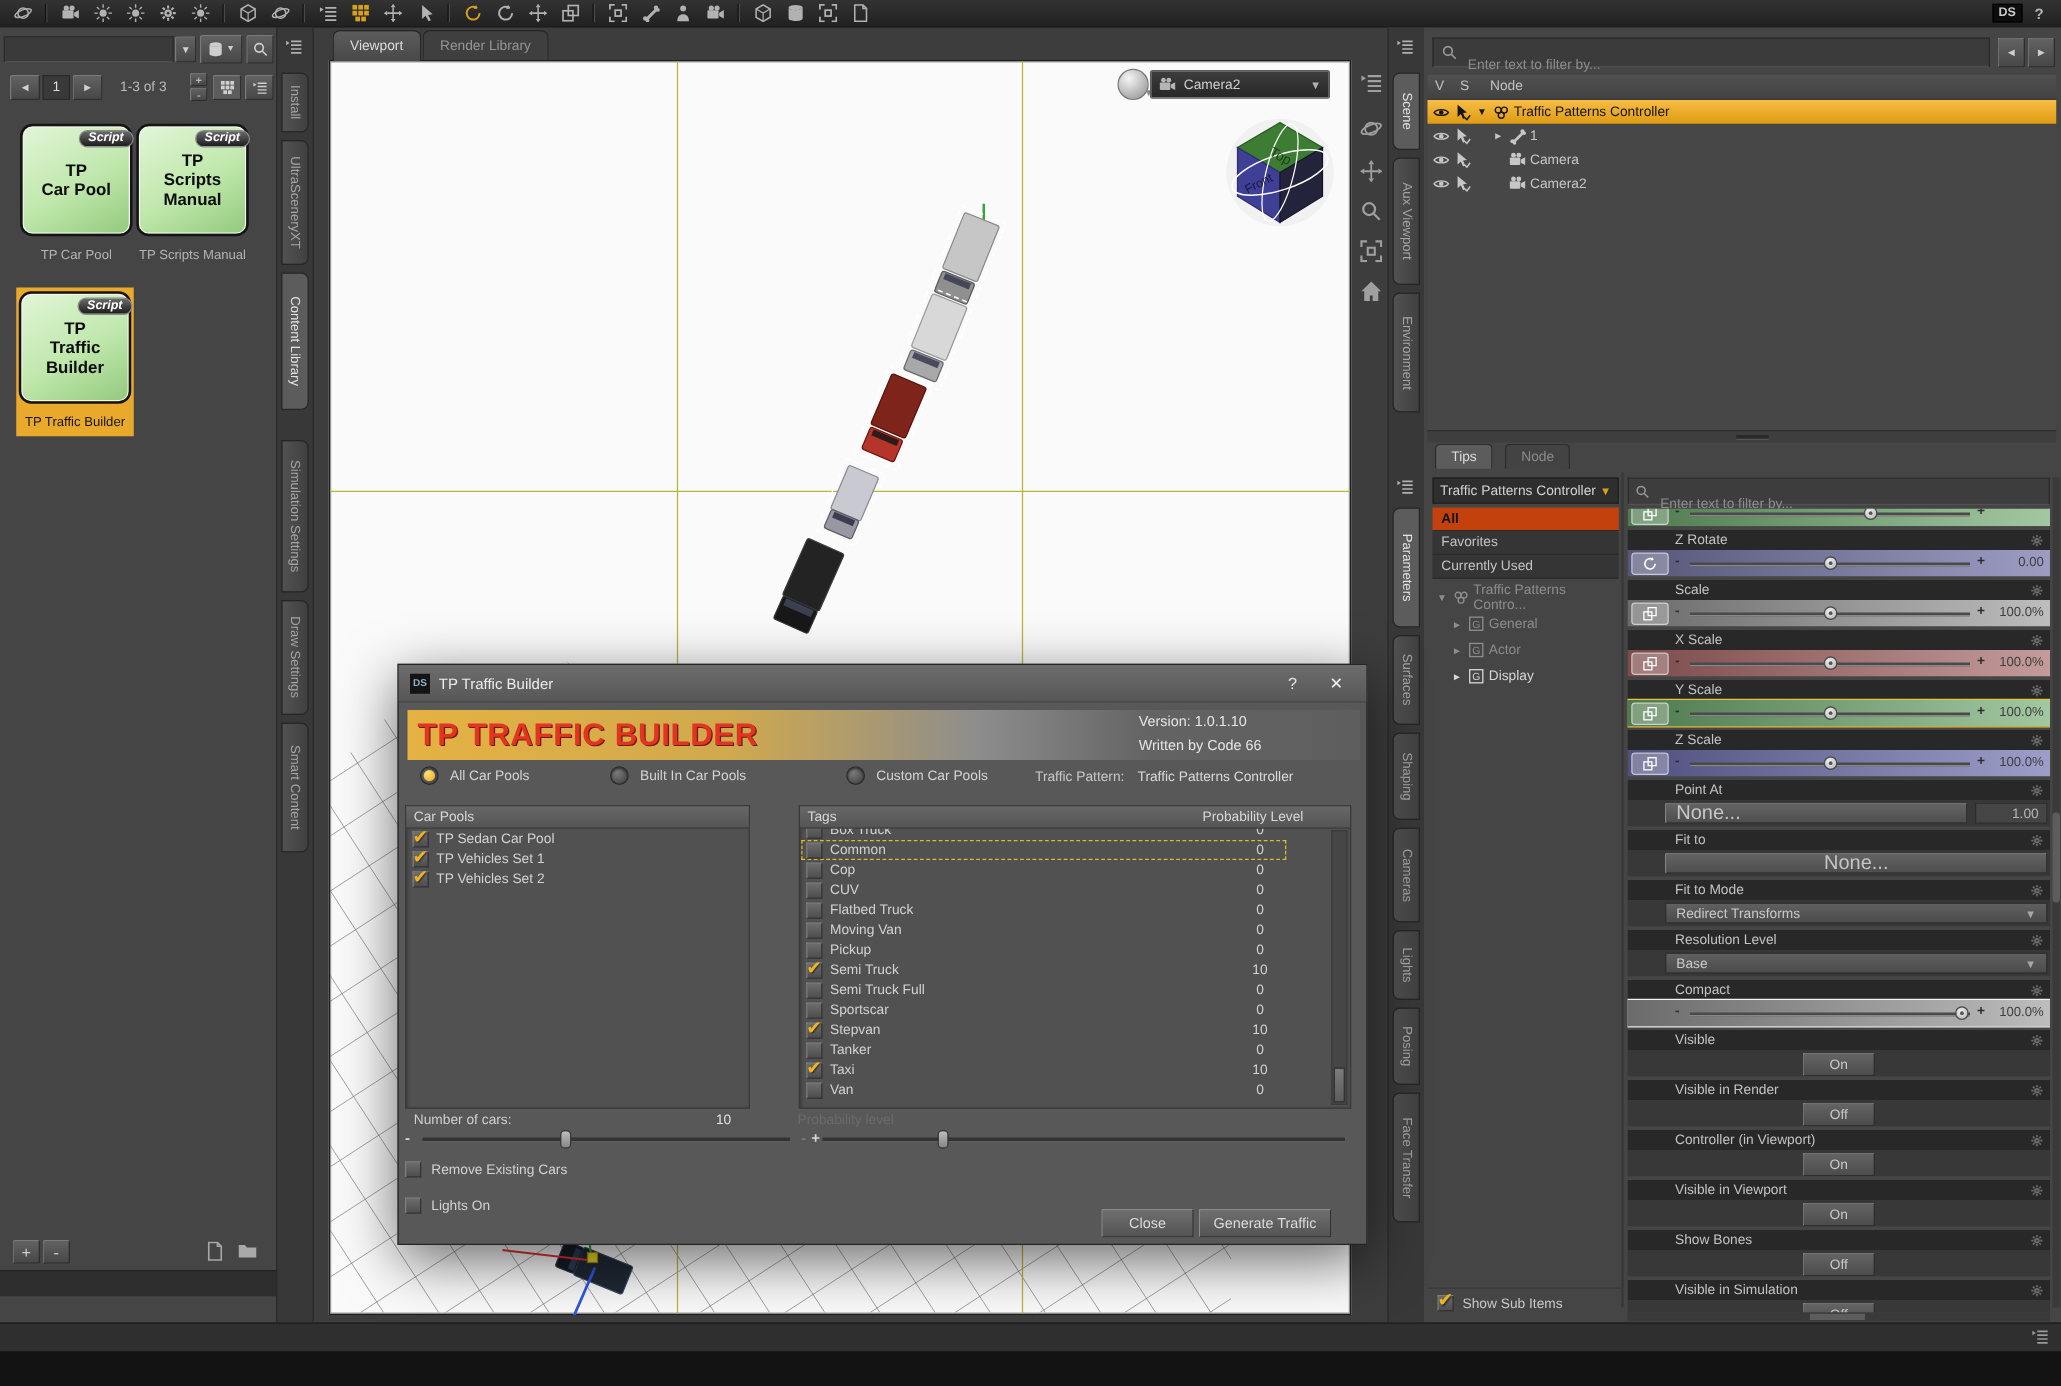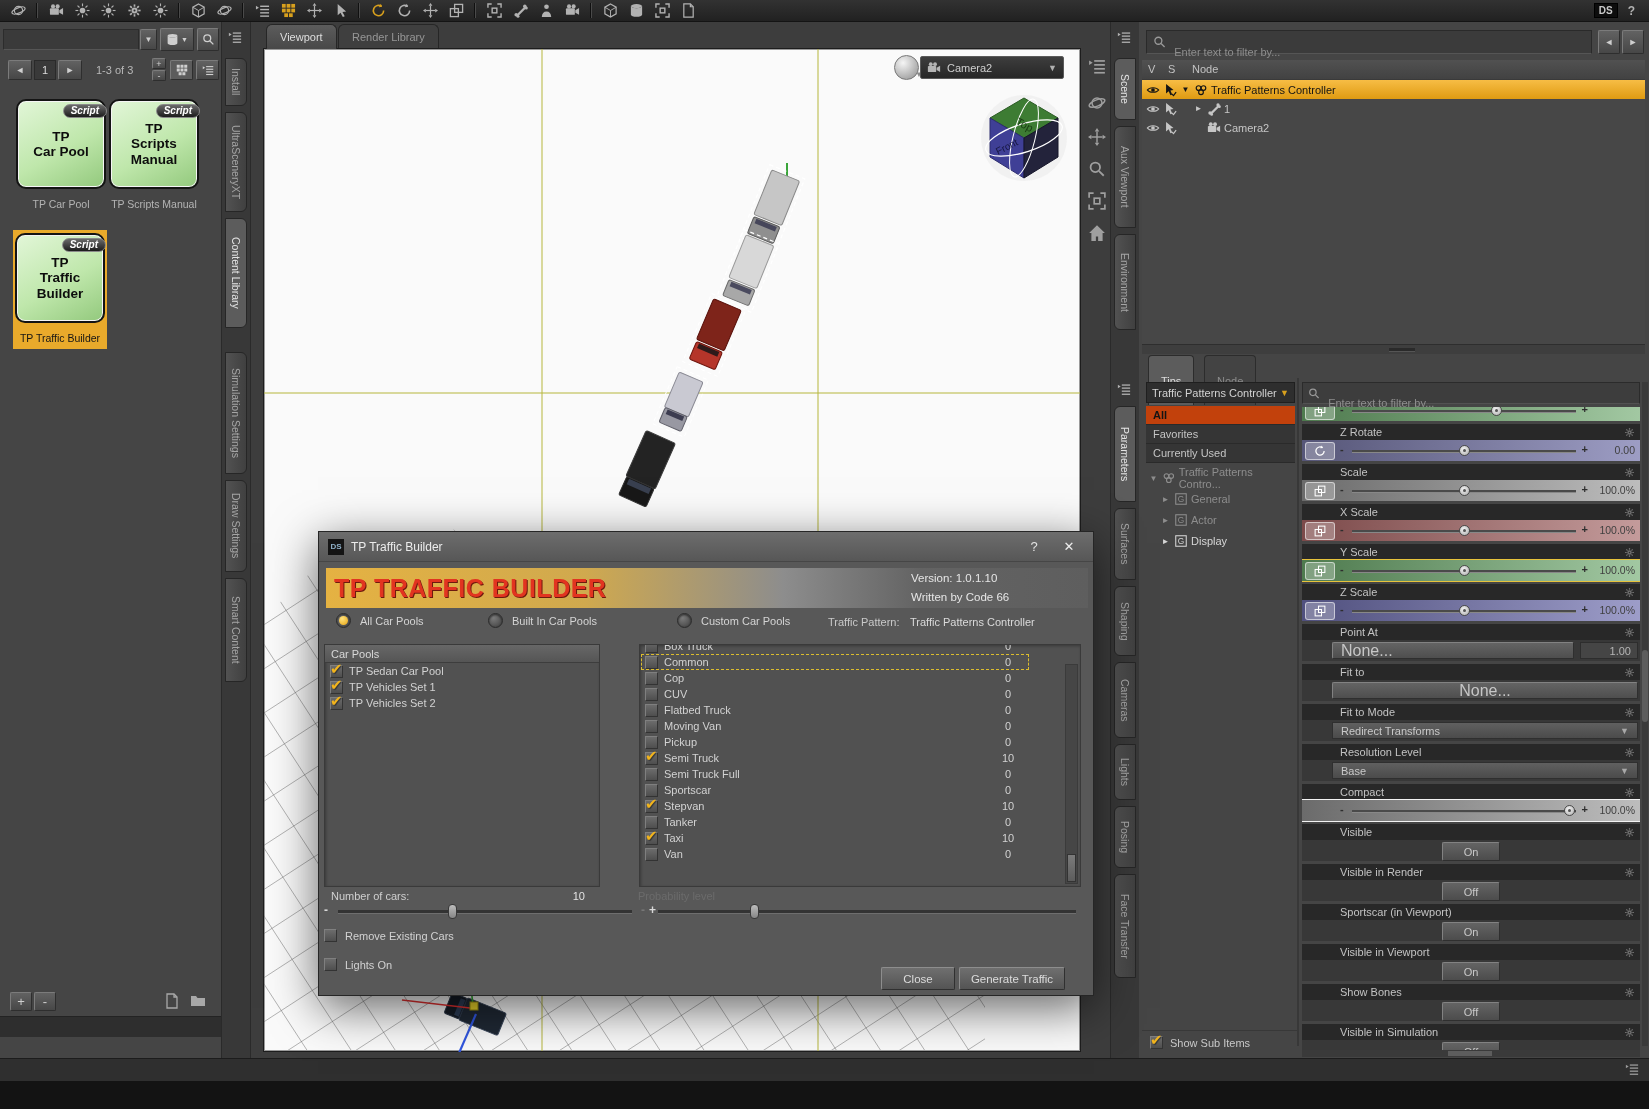--- a/index.html
+++ b/index.html
@@ -81,21 +81,21 @@
   #sc-head{position:absolute;left:1142px;top:60px;width:503px;height:19px;
            background:linear-gradient(#515151,#424242);border-bottom:1px solid #333;color:#c2c2c2;}
   #sc-head span{position:absolute;top:3px;}
   #sc-bg{position:absolute;left:1142px;top:79px;width:503px;height:264px;background:#474747;border-top:1px solid #3a3a3a;}
   .scene-row{height:19px;display:flex;align-items:center;gap:3px;padding-left:4px;color:#c6c6c6;}
   .scene-row.sel{background:linear-gradient(#f7bd45,#df9b12);color:#141414;}
   .scene-row svg{width:14px;height:14px;flex:0 0 auto;}
   .exp{width:11px;font-size:8px;text-align:center;flex:0 0 auto;}
   #rp-split{position:absolute;left:1142px;top:344px;width:503px;height:9px;background:#3e3e3e;border-top:1px solid #2e2e2e;}
   #rp-grip{position:absolute;left:247px;top:3px;width:26px;height:3px;background:#2a2a2a;border-bottom:1px solid #555;}
-  .ttab{position:absolute;top:355px;height:19px;padding:15px 12px;display:flex;align-items:center;
+  .ttab{position:absolute;top:355px;height:19px;padding:0 12px;display:flex;align-items:center;
         border:1px solid #2c2c2c;border-bottom:none;border-radius:4px 4px 0 0;font-size:11px;}
   .ttab.active{background:#5c5c5c;color:#dcdcdc;}
   .ttab.inactive{background:#434343;color:#8b8b8b;}
 
   
   #pp-dd{position:absolute;left:1146px;top:382px;width:149px;height:21px;background:#2e2e2e;border:1px solid #1f1f1f;
          display:flex;align-items:center;padding:0 5px;box-sizing:border-box;color:#d2d2d2;}
   .pgrp{position:absolute;left:1146px;width:149px;height:19px;display:flex;align-items:center;padding-left:7px;
         box-sizing:border-box;background:#353535;border-bottom:1px solid #2a2a2a;color:#c4c4c4;}
   .pgrp.sel{background:#c2410c;color:#141414;font-weight:bold;}
@@ -881,20 +881,34 @@
             <use href="#sym-eye"></use>
           </svg>
           <svg class="ic" style="width: 14px; height: 14px;">
             <use href="#sym-cursor"></use>
           </svg>
           <span style="width: 10px;"></span>
           <span class="exp"></span>
           <svg class="ic" style="width: 14px; height: 14px;">
             <use href="#sym-camera"></use>
           </svg>
+          <span>Camera</span>
+        </div>
+        <div class="scene-row">
+          <svg class="ic" style="width: 14px; height: 14px;">
+            <use href="#sym-eye"></use>
+          </svg>
+          <svg class="ic" style="width: 14px; height: 14px;">
+            <use href="#sym-cursor"></use>
+          </svg>
+          <span style="width: 10px;"></span>
+          <span class="exp"></span>
+          <svg class="ic" style="width: 14px; height: 14px;">
+            <use href="#sym-camera"></use>
+          </svg>
           <span>Camera2</span>
         </div>
       </div>
     </div>
 
   <div id="rp-split">
       <div id="rp-grip"></div>
     </div>
   <div class="ttab active" style="left:1148px;">
       <span>Tips</span>
@@ -1159,21 +1173,21 @@
             <svg class="ic" style="width: 11px; height: 11px;">
               <use href="#sym-gear"></use>
             </svg>
           </div>
           <div class="p-crow">
             <div class="p-tog">Off</div>
           </div>
         </div>
         <div class="p-block">
           <div class="p-lrow">
-            <span class="pname">Sportscar (in Viewport)</span>
+            <span class="pname">Controller (in Viewport)</span>
             <svg class="ic" style="width: 11px; height: 11px;">
               <use href="#sym-gear"></use>
             </svg>
           </div>
           <div class="p-crow">
             <div class="p-tog">On</div>
           </div>
         </div>
         <div class="p-block">
           <div class="p-lrow">
@@ -1262,20 +1276,24 @@
             <span>TP Vehicles Set 1</span>
           </div>
           <div class="lrow">
             <span class="cb checked"></span>
             <span>TP Vehicles Set 2</span>
           </div>
         </div>
     </div>
 
     <div class="dlist" style="left:320px;top:112px;width:440px;height:241px;">
+      <div class="hd">
+        <span>Tags</span>
+        <span class="prob-hd">Probability Level</span>
+      </div>
       <div class="rows" id="tag-rows" style="height:222px;margin-right:15px;">
           <div class="lrow" style="margin-top: -7px;">
             <span class="cb"></span>
             <span>Box Truck</span>
             <span class="val">0</span>
           </div>
           <div class="lrow focused">
             <span class="fbox"></span>
             <span class="cb"></span>
             <span>Common</span>

